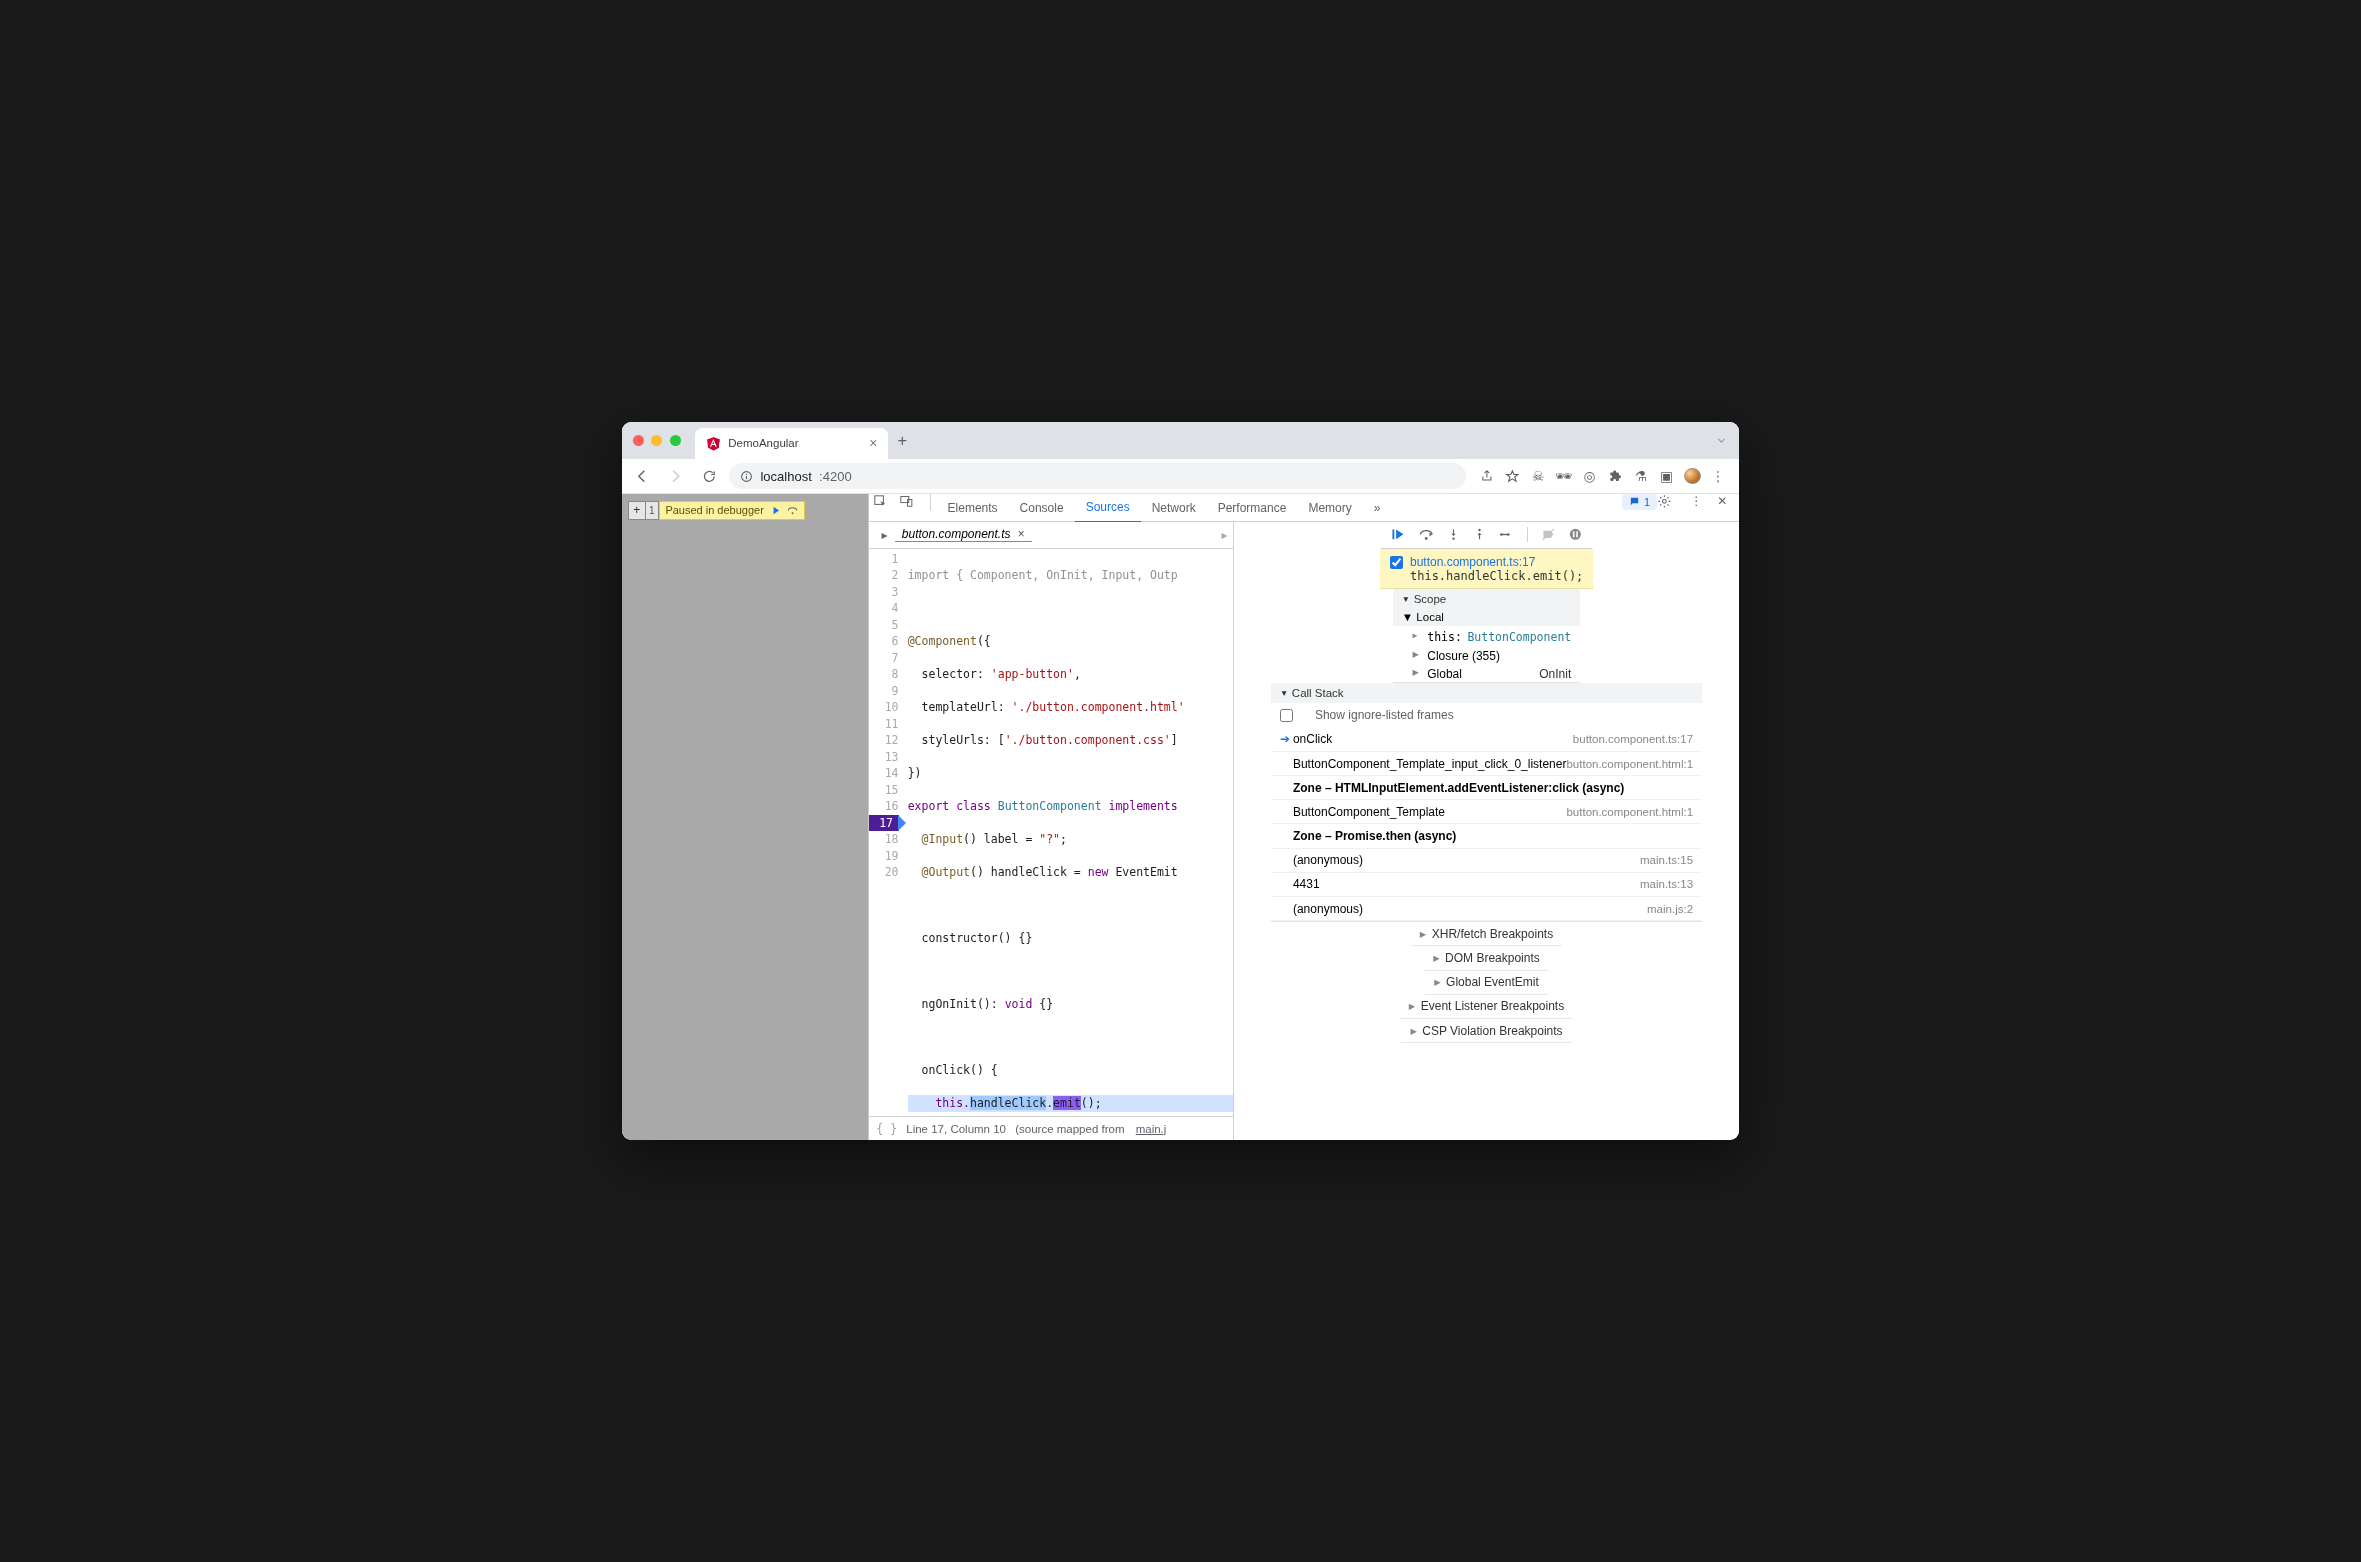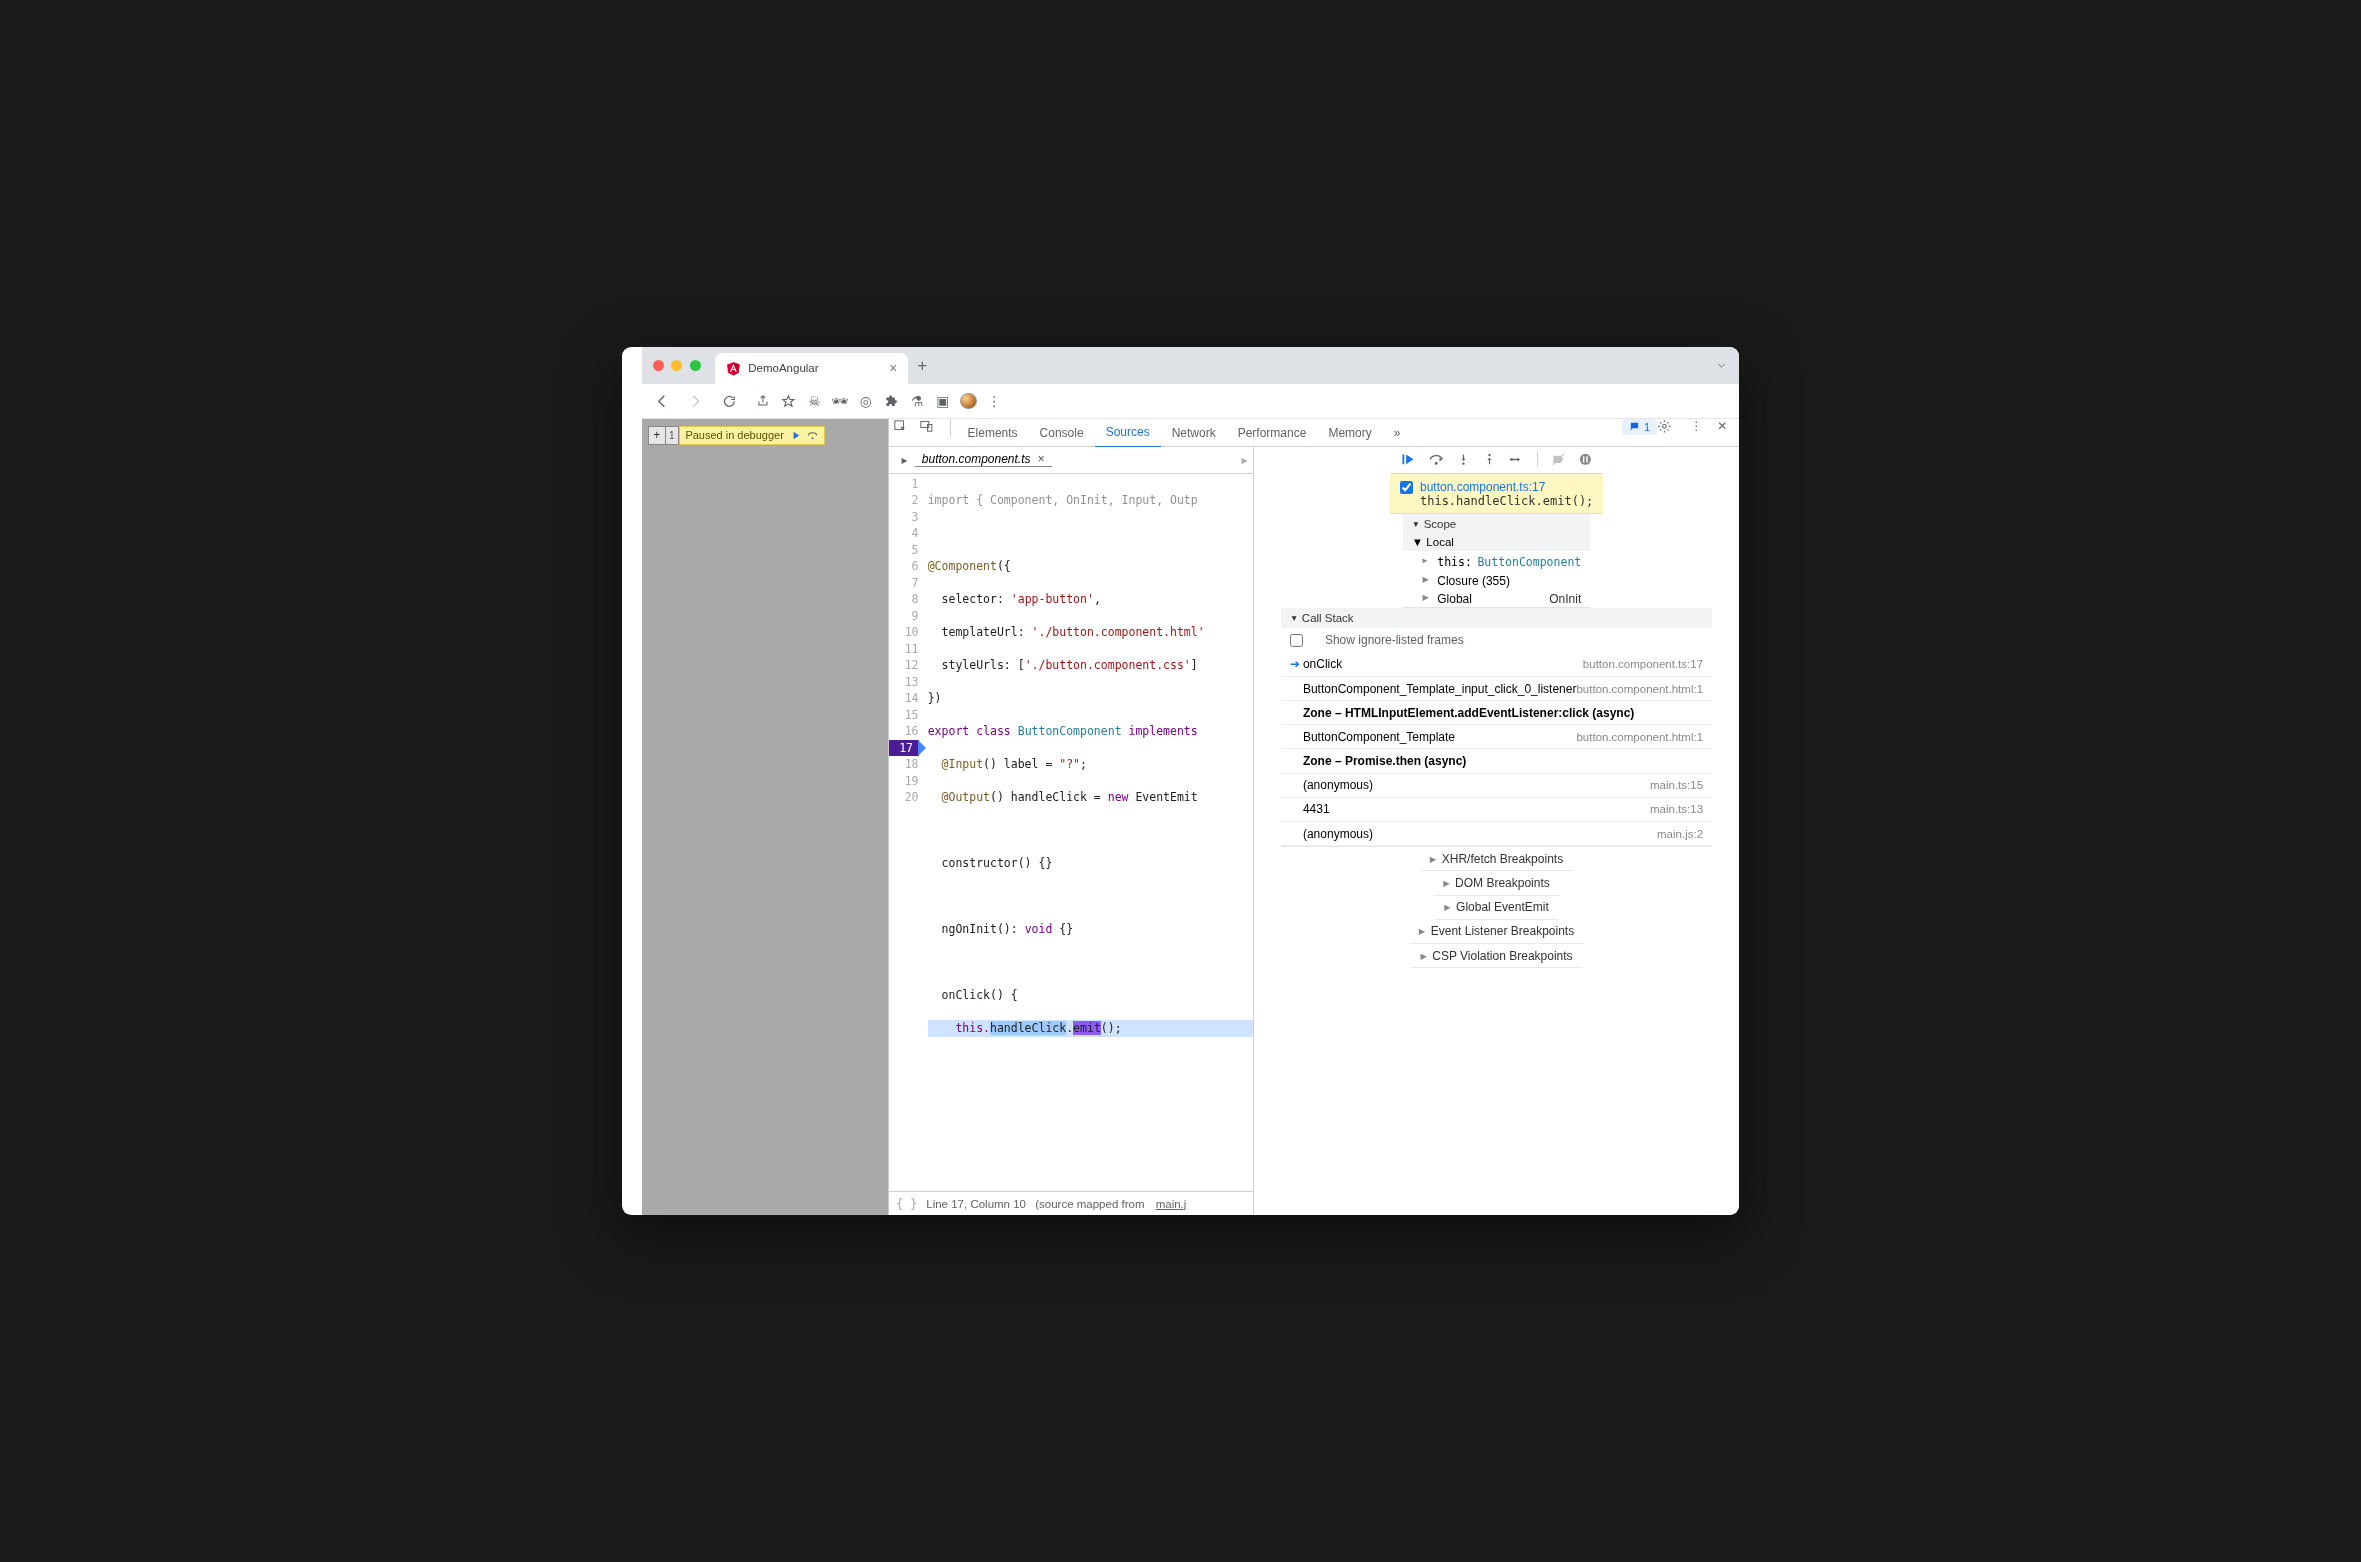--- a/index.html
+++ b/index.html
@@ -6,28 +6,27 @@
 body {
   font-family: -apple-system, BlinkMacSystemFont, "Segoe UI", Helvetica, Arial, sans-serif;
   background: #1a1a1a;
   display: flex;
   align-items: center;
   justify-content: center;
   min-height: 100vh;
 }
 .window {
   width: 1117px;
-  height: 868px;
+  height: 718px;
   background: #fff;
   border-radius: 9.2px;
   box-shadow: 0 18.4px 55px rgba(0,0,0,.5);
   overflow: hidden;
   display: flex;
   flex-direction: column;
-  padding-left: 20px;
 }
 
 .titlebar {
   height: 37px;
   background: #dee1e6;
   display: flex;
   align-items: center;
   padding: 0 11px;
   position: relative;
 }
@@ -167,20 +166,29 @@
     <span class="navbtn disabled">
         <svg width="16.5" height="16.5" viewBox="0 0 24 24">
           <path fill="none" stroke="#5f6368" stroke-width="2" d="M9 4l8 8-8 8"></path>
         </svg>
       </span>
     <span class="navbtn">
         <svg width="14.7" height="14.7" viewBox="0 0 24 24">
           <path fill="none" stroke="#5f6368" stroke-width="2" d="M20 12a8 8 0 11-2.3-5.6M20 4v5h-5"></path>
         </svg>
       </span>
+    <div class="omni">
+      <svg width="13" height="13" viewBox="0 0 24 24">
+          <circle cx="12" cy="12" r="9" fill="none" stroke="#5f6368" stroke-width="2"></circle>
+          <circle cx="12" cy="8" r="1.2" fill="#5f6368"></circle>
+          <rect x="11" y="11" width="2" height="6" fill="#5f6368"></rect>
+        </svg>
+      <span class="host">localhost</span>
+        <span class="port">:4200</span>
+    </div>
     <div class="ext-icons">
       <span>
           <svg width="13.8" height="13.8" viewBox="0 0 24 24">
             <path fill="none" stroke="#5f6368" stroke-width="1.8" d="M12 3v12m0-12l-4 4m4-4l4 4M5 13v6h14v-6"></path>
           </svg>
         </span>
       <span>
           <svg width="14.7" height="14.7" viewBox="0 0 24 24">
             <path fill="none" stroke="#5f6368" stroke-width="1.8" d="M12 3l2.5 6H21l-5 4 2 7-6-4-6 4 2-7-5-4h6.5z"></path>
           </svg>

